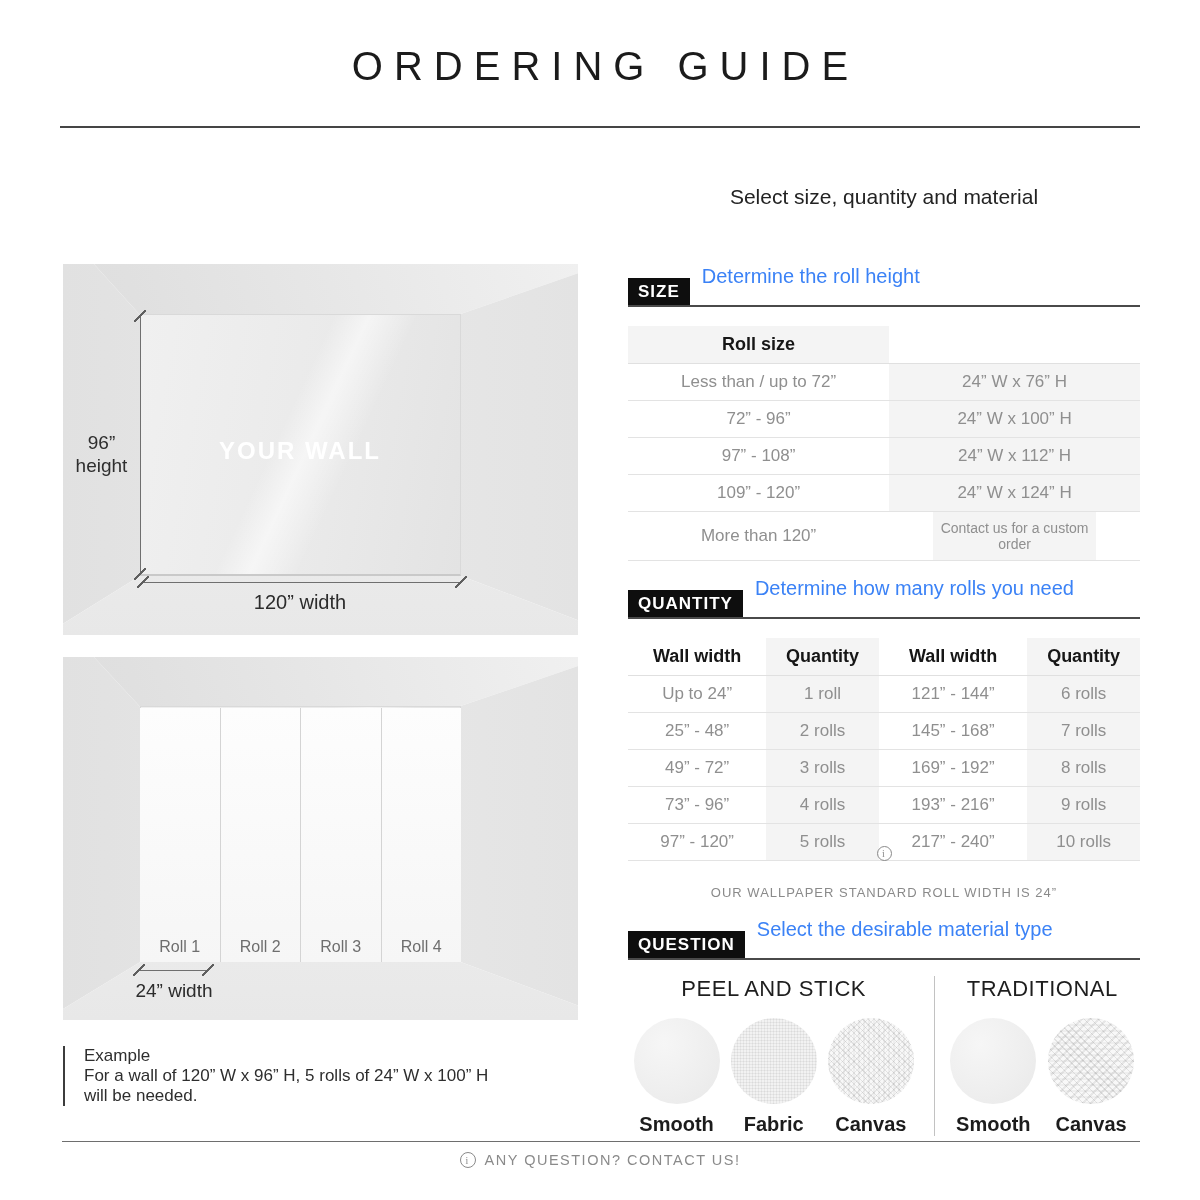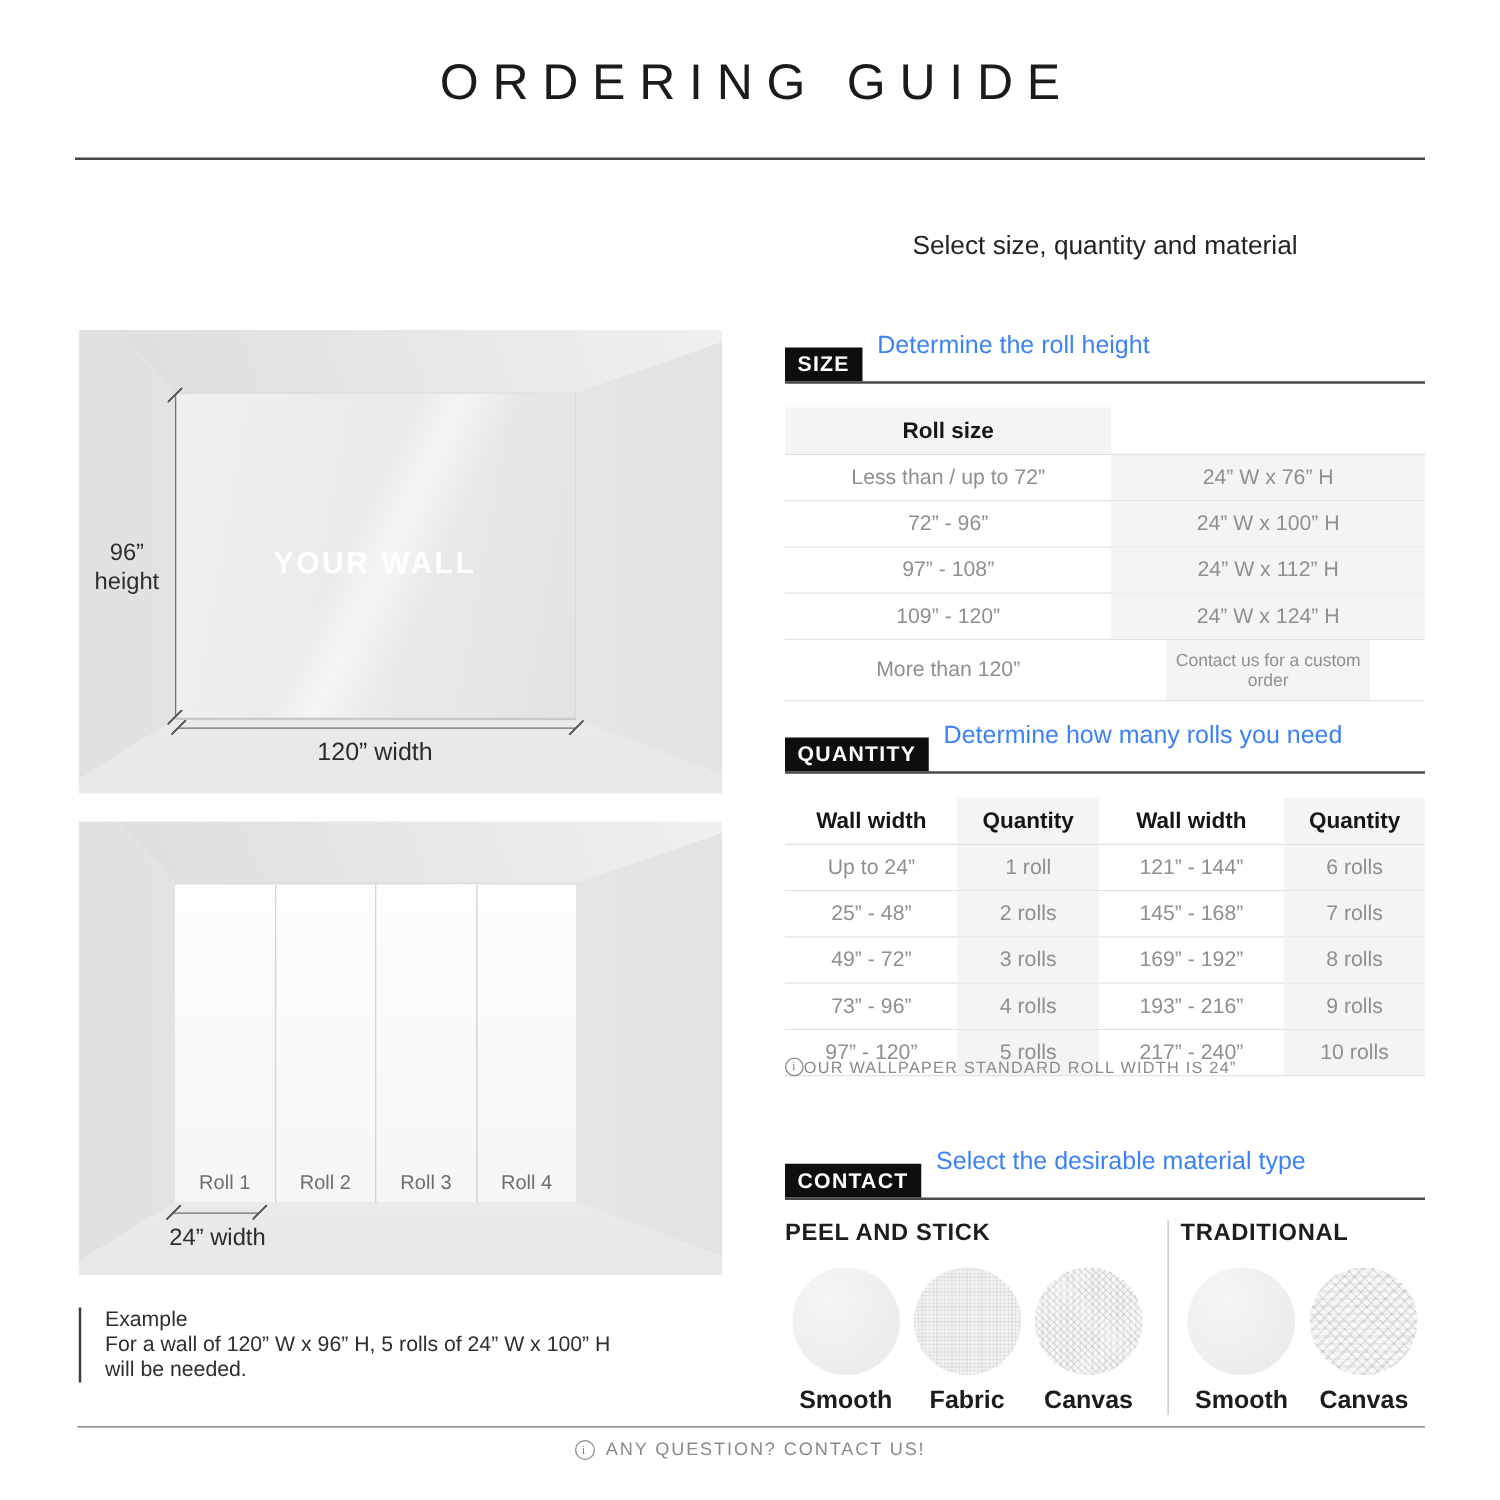--- a/index.html
+++ b/index.html
@@ -92,36 +92,36 @@
   .size-cols { grid-template-columns:51% 49%; }
   .qty-cols  { grid-template-columns:27% 22% 29% 22%; }
   .t-row.head { border-bottom:1px solid #e0e0e0; }
   .t-cell { text-align:center; padding:8px 4px; font-size:17px; color:#8f8f8f;
     align-self:stretch; display:flex; align-items:center; justify-content:center; }
   .t-cell.hd { font-size:18px; font-weight:700; color:#161616; }
   .t-cell.shade { background:#f4f4f4; }
   .t-cell.small { font-size:14px; line-height:16px; }
 
   .qty-note { position:absolute; left:628px; top:846px; width:512px;
-    display:flex; align-items:center; gap:0;
-    font-size:13px; letter-spacing:1px; color:#8a8a8a; }
+    display:flex; align-items:center; justify-content:center; gap:24px;
+    font-size:13px; letter-spacing:1px; color:#8a8a8a;flex-direction:column; }
 
   .info-icon { box-sizing:border-box; width:15px; height:15px; flex:none;
     border:1.2px solid currentColor; border-radius:50%; position:relative; display:inline-block; }
   .info-icon::after { content:"i"; position:absolute; inset:0; display:flex;
     align-items:center; justify-content:center; font-size:10px;
     font-family:"Liberation Serif", serif; }
 
   
   .mat-groups { display:flex; margin-top:16px; align-items:stretch; }
   .mat-group { display:flex; flex-direction:column; }
   .mat-group.g1 { width:292px; }
   .mat-group.g2 { width:196px; margin-left:9px; }
   .mat-divider { width:1px; background:#c2c2c2; margin-left:15px; }
-  .mat-group-title { text-align:left; font-size:19px; font-weight:700;
+  .mat-group-title { text-align:center; font-size:22px; font-weight:400;
     letter-spacing:0.5px; color:#1e1e1e; }
   .mat-options { display:flex; margin-top:16px; }
   .mat-option { flex:1; display:flex; flex-direction:column; align-items:center; }
   .swatch { width:86px; height:86px; border-radius:50%; }
   .swatch-smooth { background:radial-gradient(ellipse at 35% 30%, #f6f6f6, #eeeeee 60%, #e8e8e8); }
   .swatch-fabric { background-color:#f2f2f2;
     background-image:repeating-linear-gradient(0deg, rgba(0,0,0,0.05) 0 1px, transparent 1px 3px),
       repeating-linear-gradient(90deg, rgba(0,0,0,0.05) 0 1px, transparent 1px 3px); }
   .swatch-canvas { background-color:#f8f8f8;
     background-image:repeating-linear-gradient(45deg, rgba(0,0,0,0.09) 0 1px, transparent 1px 4px),
@@ -286,21 +286,21 @@
     </div>
   </div>
 
   <div class="qty-note">
     <span class="info-icon"></span>
     <span>OUR WALLPAPER STANDARD ROLL WIDTH IS 24”</span>
   </div>
 
   <div class="section sec-mat">
     <div class="sec-head">
-      <span class="sec-badge">CONTACT</span>
+      <span class="sec-badge">QUESTION</span>
       <span class="sec-subtitle">Select the desirable material type</span>
     </div>
     <div class="mat-groups">
       <div class="mat-group g1">
         <div class="mat-group-title">PEEL AND STICK</div>
         <div class="mat-options">
           <div class="mat-option">
             <div class="swatch swatch-smooth"></div>
             <div class="mat-label">Smooth</div>
           </div>

